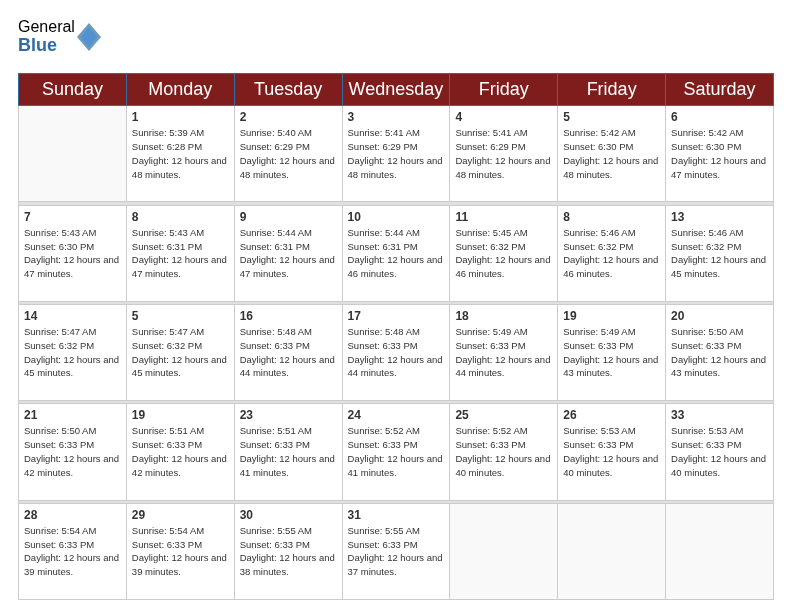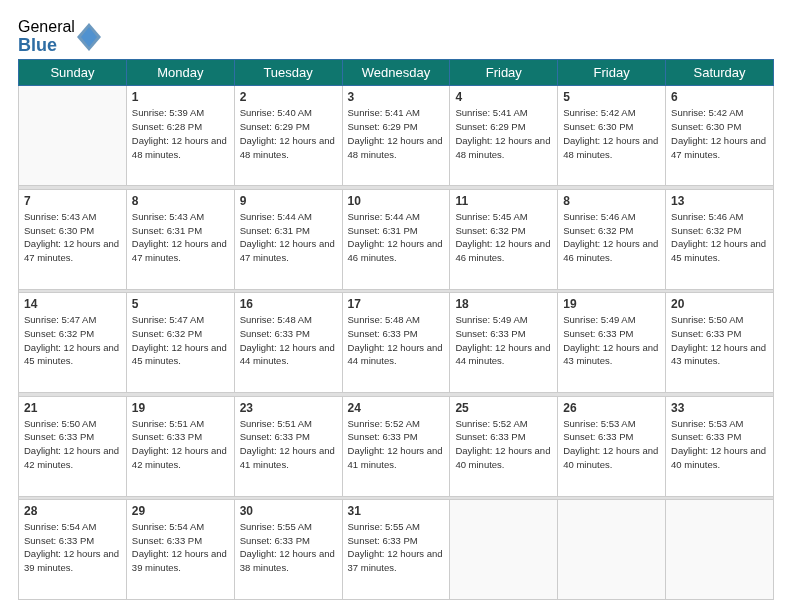--- a/index.html
+++ b/index.html
@@ -14,21 +14,21 @@
       width: 792px;
       height: 612px;
       padding: 18px 18px 12px 18px;
       display: flex;
       flex-direction: column;
     }
     .header {
       display: flex;
       justify-content: space-between;
       align-items: center;
-      margin-bottom: 4px;
+      margin-bottom: 18px;
     }
     .logo {
       display: flex;
       align-items: center;
     }
     .logo-text {
       display: flex;
       flex-direction: column;
       line-height: 1.1;
     }
@@ -55,24 +55,24 @@
       color: #555;
     }
     .calendar {
       flex: 1;
       border: 1px solid #ccc;
       border-collapse: collapse;
       width: 100%;
       table-layout: fixed;
     }
     .calendar th {
-      background: #0f766e;
+      background: #7f1d1d;
       color: #fff;
       text-align: center;
-      font-size: 13px;
+      font-size: 18px;
       padding: 5px 3px;
       border: 1px solid #2e6da4;
       font-weight: normal;
     }
     .calendar td {
       border: 1px solid #ccc;
       vertical-align: top;
       padding: 4px 5px;
       font-size: 10px;
       color: #333;

